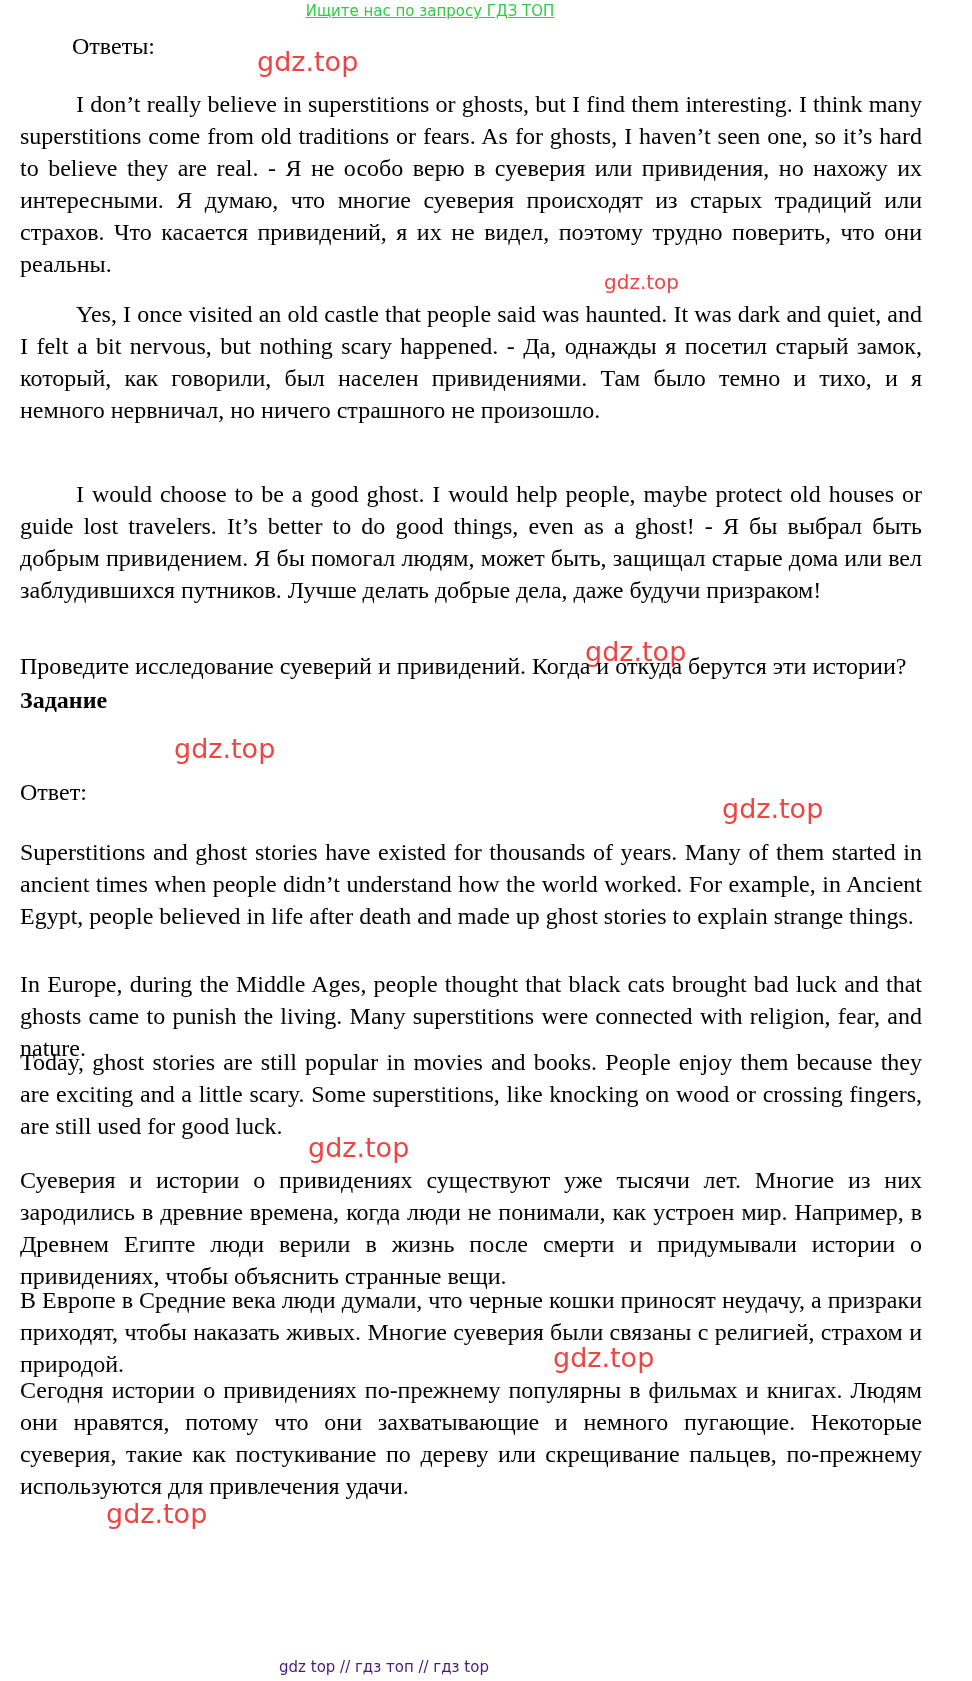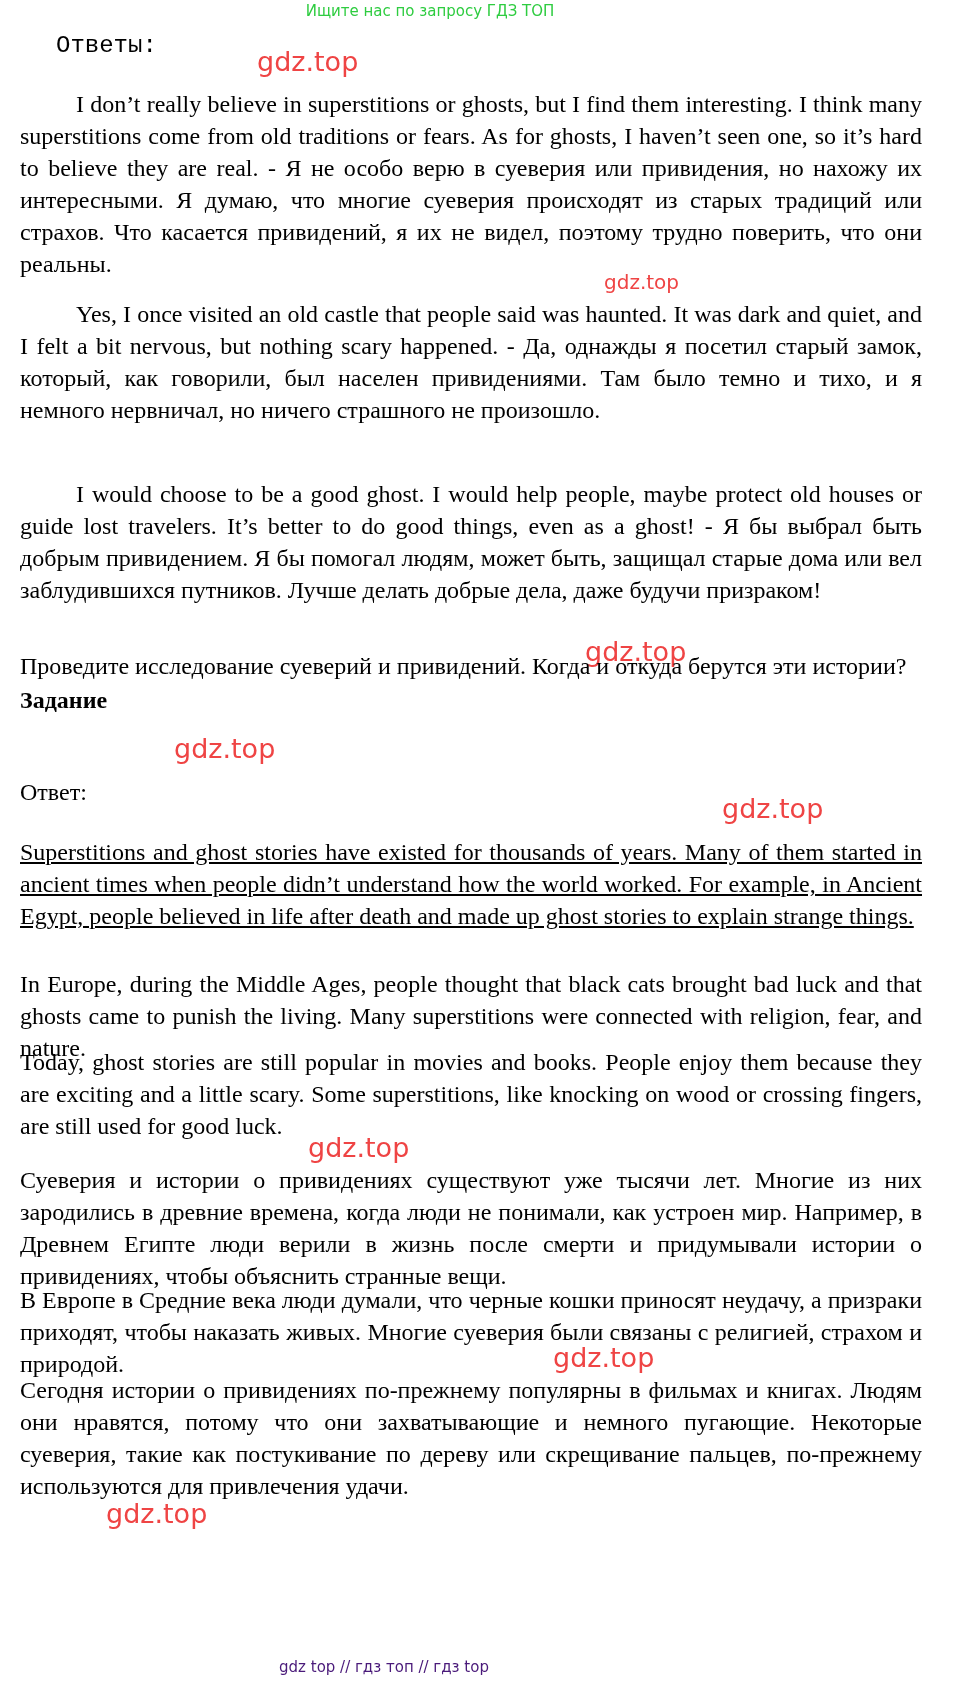--- a/index.html
+++ b/index.html
@@ -17,20 +17,21 @@
     .header-banner {
       position: absolute;
       top: 0;
       left: 0;
       width: 860px;
       text-align: center;
       font-family: "DejaVu Sans", sans-serif;
       font-size: 15px;
       line-height: 22px;
       color: #2ecc40;
+      text-decoration: underline;
     }
     .footer-banner {
       position: absolute;
       top: 1656px;
       left: 0;
       width: 768px;
       text-align: center;
       font-family: "DejaVu Sans", sans-serif;
       font-size: 15px;
       line-height: 22px;
@@ -67,39 +68,39 @@
     .wm.small {
       font-size: 20px;
       line-height: 24px;
     }
   </style>
 </head>
 <body>
 
 <div class="header-banner">Ищите нас по запросу ГДЗ ТОП</div>
 
-<p class="label serif" style="top:30px;left:56px;font-family:Liberation Mono, monospace;">Ответы:</p>
+<p class="label serif" style="top:30px;left:72px;">Ответы:</p>
 <div class="wm" style="top:46px;left:257px;">gdz.top</div>
 
 <p class="para indent serif" style="top:88px;">I don’t really believe in superstitions or ghosts, but I find them interesting. I think many superstitions come from old traditions or fears. As for ghosts, I haven’t seen one, so it’s hard to believe they are real. - Я не особо верю в суеверия или привидения, но нахожу их интересными. Я думаю, что многие суеверия происходят из старых традиций или страхов. Что касается привидений, я их не видел, поэтому трудно поверить, что они реальны.</p>
 <div class="wm small" style="top:270px;left:604px;">gdz.top</div>
 
 <p class="para indent serif" style="top:298px;">Yes, I once visited an old castle that people said was haunted. It was dark and quiet, and I felt a bit nervous, but nothing scary happened. - Да, однажды я посетил старый замок, который, как говорили, был населен привидениями. Там было темно и тихо, и я немного нервничал, но ничего страшного не произошло.</p>
 
 <p class="para indent serif" style="top:478px;">I would choose to be a good ghost. I would help people, maybe protect old houses or guide lost travelers. It’s better to do good things, even as a ghost! - Я бы выбрал быть добрым привидением. Я бы помогал людям, может быть, защищал старые дома или вел заблудившихся путников. Лучше делать добрые дела, даже будучи призраком!</p>
 
 <div class="wm" style="top:636px;left:585px;">gdz.top</div>
 <p class="label serif bold" style="top:656px;left:20px;margin-top:28px;">Задание</p>
 <p class="para serif" style="top:650px;">Проведите исследование суеверий и привидений. Когда и откуда берутся эти истории?</p>
 <div class="wm" style="top:733px;left:174px;">gdz.top</div>
 
 <p class="label serif" style="top:776px;left:20px;">Ответ:</p>
 <div class="wm" style="top:793px;left:722px;">gdz.top</div>
 
-<p class="para serif" style="top:836px;text-decoration:underline;">Superstitions and ghost stories have existed for thousands of years. Many of them started in ancient times when people didn’t understand how the world worked. For example, in Ancient Egypt, people believed in life after death and made up ghost stories to explain strange things.</p>
+<p class="para serif" style="top:836px;">Superstitions and ghost stories have existed for thousands of years. Many of them started in ancient times when people didn’t understand how the world worked. For example, in Ancient Egypt, people believed in life after death and made up ghost stories to explain strange things.</p>
 <p class="para serif" style="top:956px;margin-top:12px;">In Europe, during the Middle Ages, people thought that black cats brought bad luck and that ghosts came to punish the living. Many superstitions were connected with religion, fear, and nature.</p>
 <p class="para serif" style="top:1046px;">Today, ghost stories are still popular in movies and books. People enjoy them because they are exciting and a little scary. Some superstitions, like knocking on wood or crossing fingers, are still used for good luck.</p>
 
 <div class="wm" style="top:1132px;left:308px;">gdz.top</div>
 
 <p class="para serif" style="top:1164px;">Суеверия и истории о привидениях существуют уже тысячи лет. Многие из них зародились в древние времена, когда люди не понимали, как устроен мир. Например, в Древнем Египте люди верили в жизнь после смерти и придумывали истории о привидениях, чтобы объяснить странные вещи.</p>
 <p class="para serif" style="top:1284px;">В Европе в Средние века люди думали, что черные кошки приносят неудачу, а призраки приходят, чтобы наказать живых. Многие суеверия были связаны с религией, страхом и природой.</p>
 <div class="wm" style="top:1342px;left:553px;">gdz.top</div>
 <p class="para serif" style="top:1374px;">Сегодня истории о привидениях по-прежнему популярны в фильмах и книгах. Людям они нравятся, потому что они захватывающие и немного пугающие. Некоторые суеверия, такие как постукивание по дереву или скрещивание пальцев, по-прежнему используются для привлечения удачи.</p>
 

